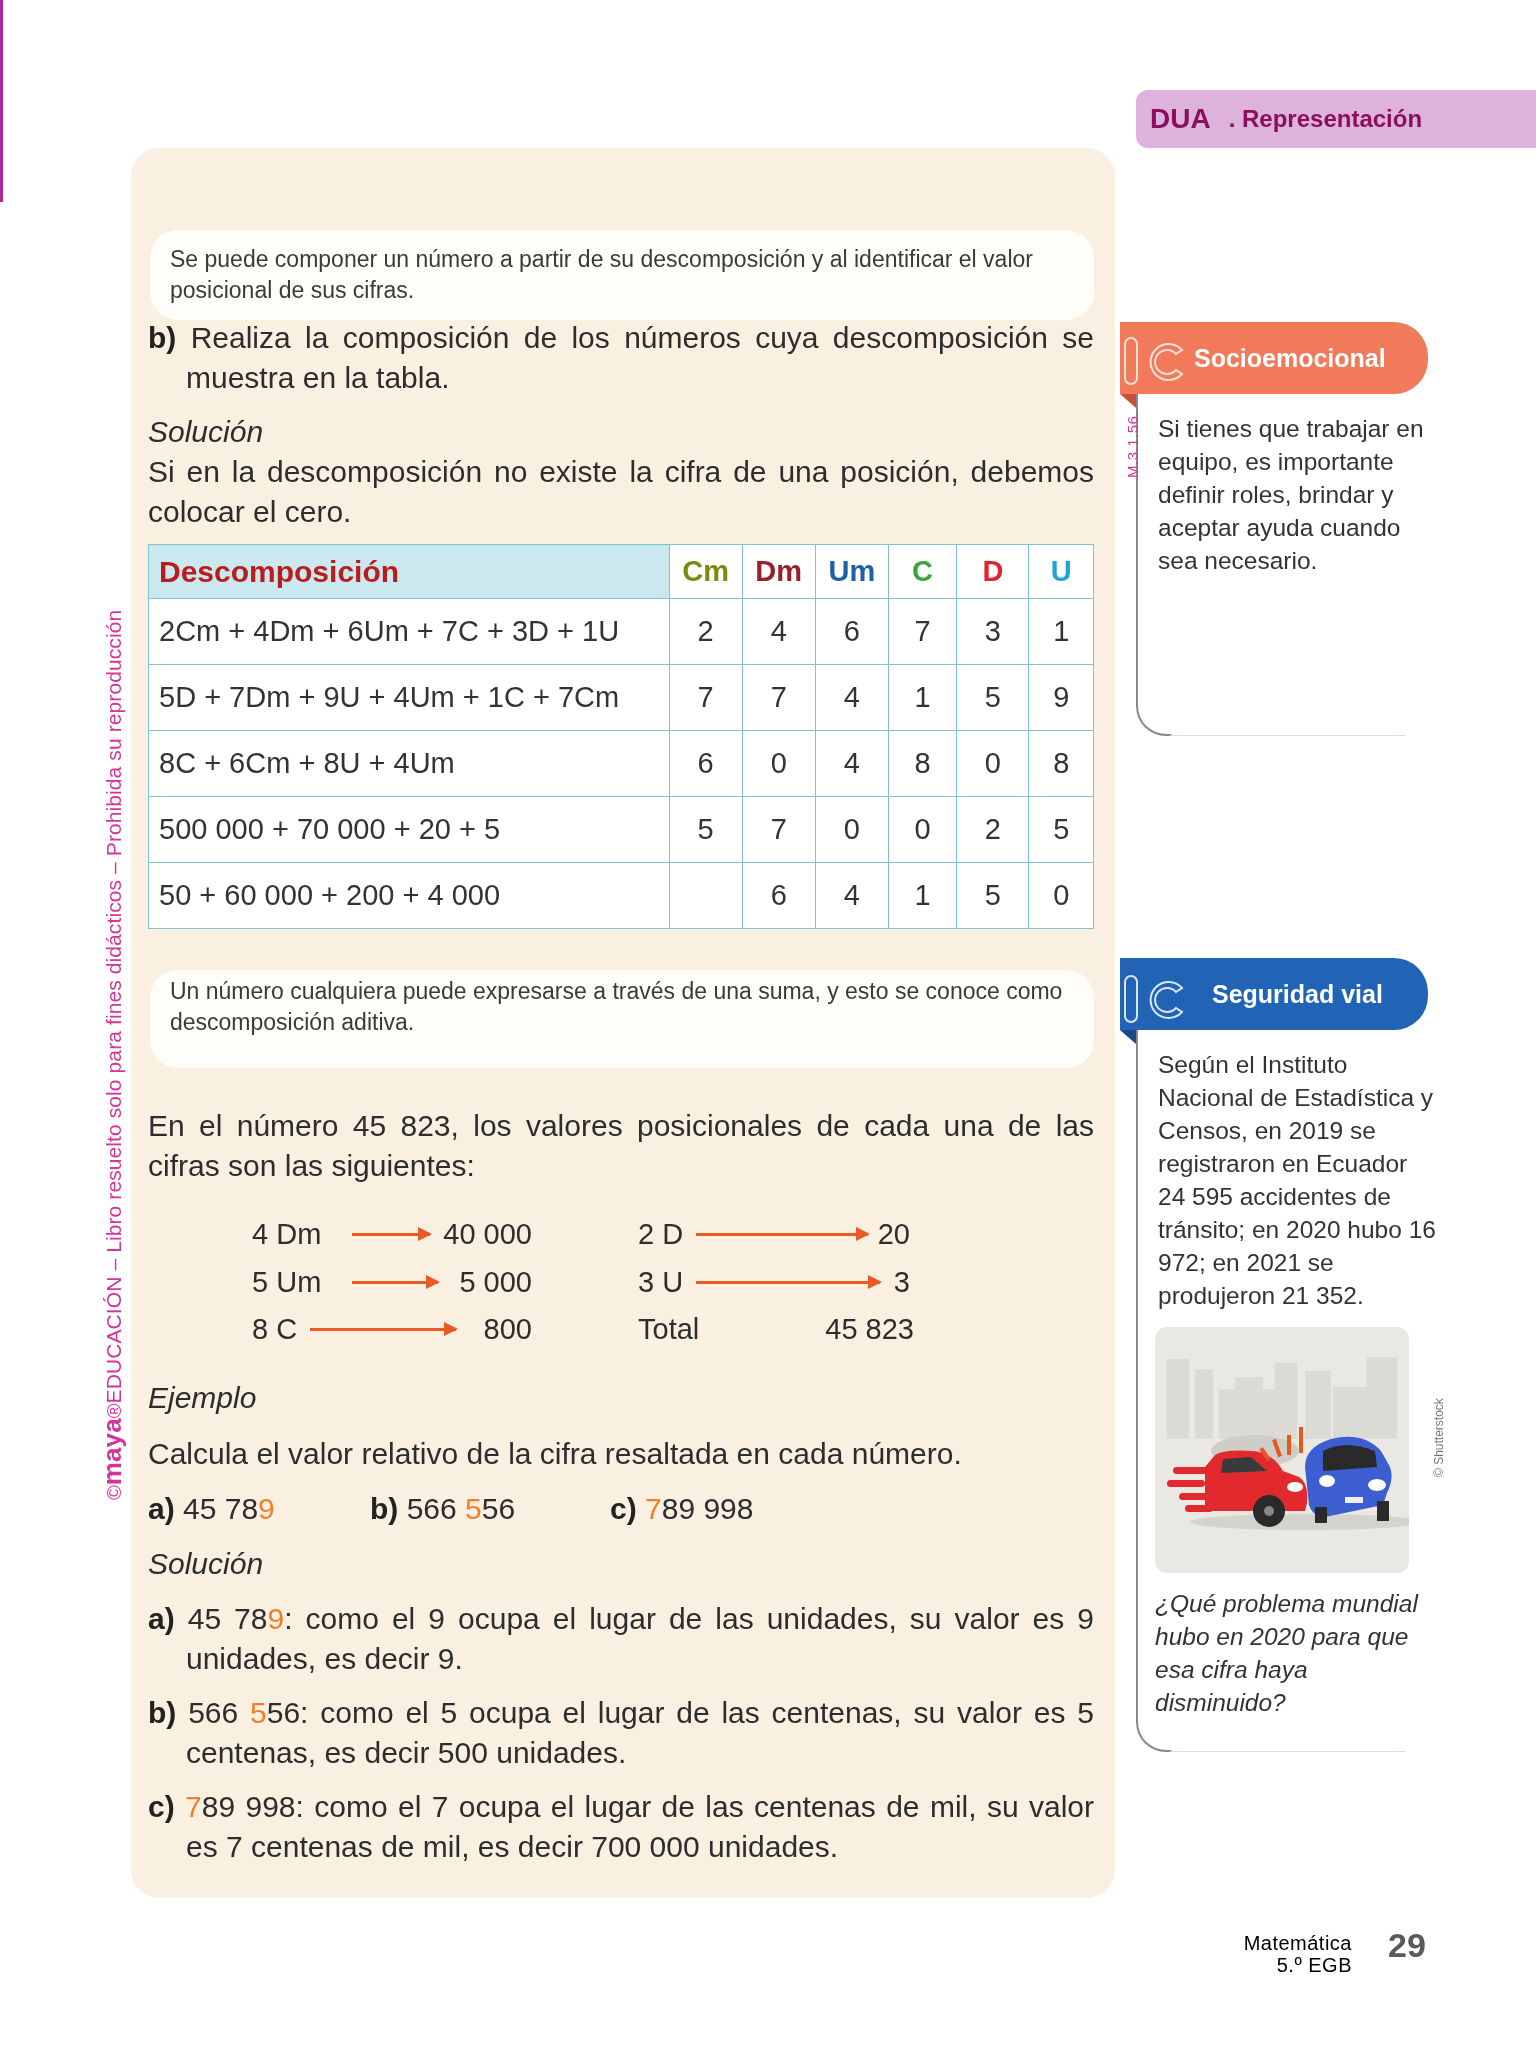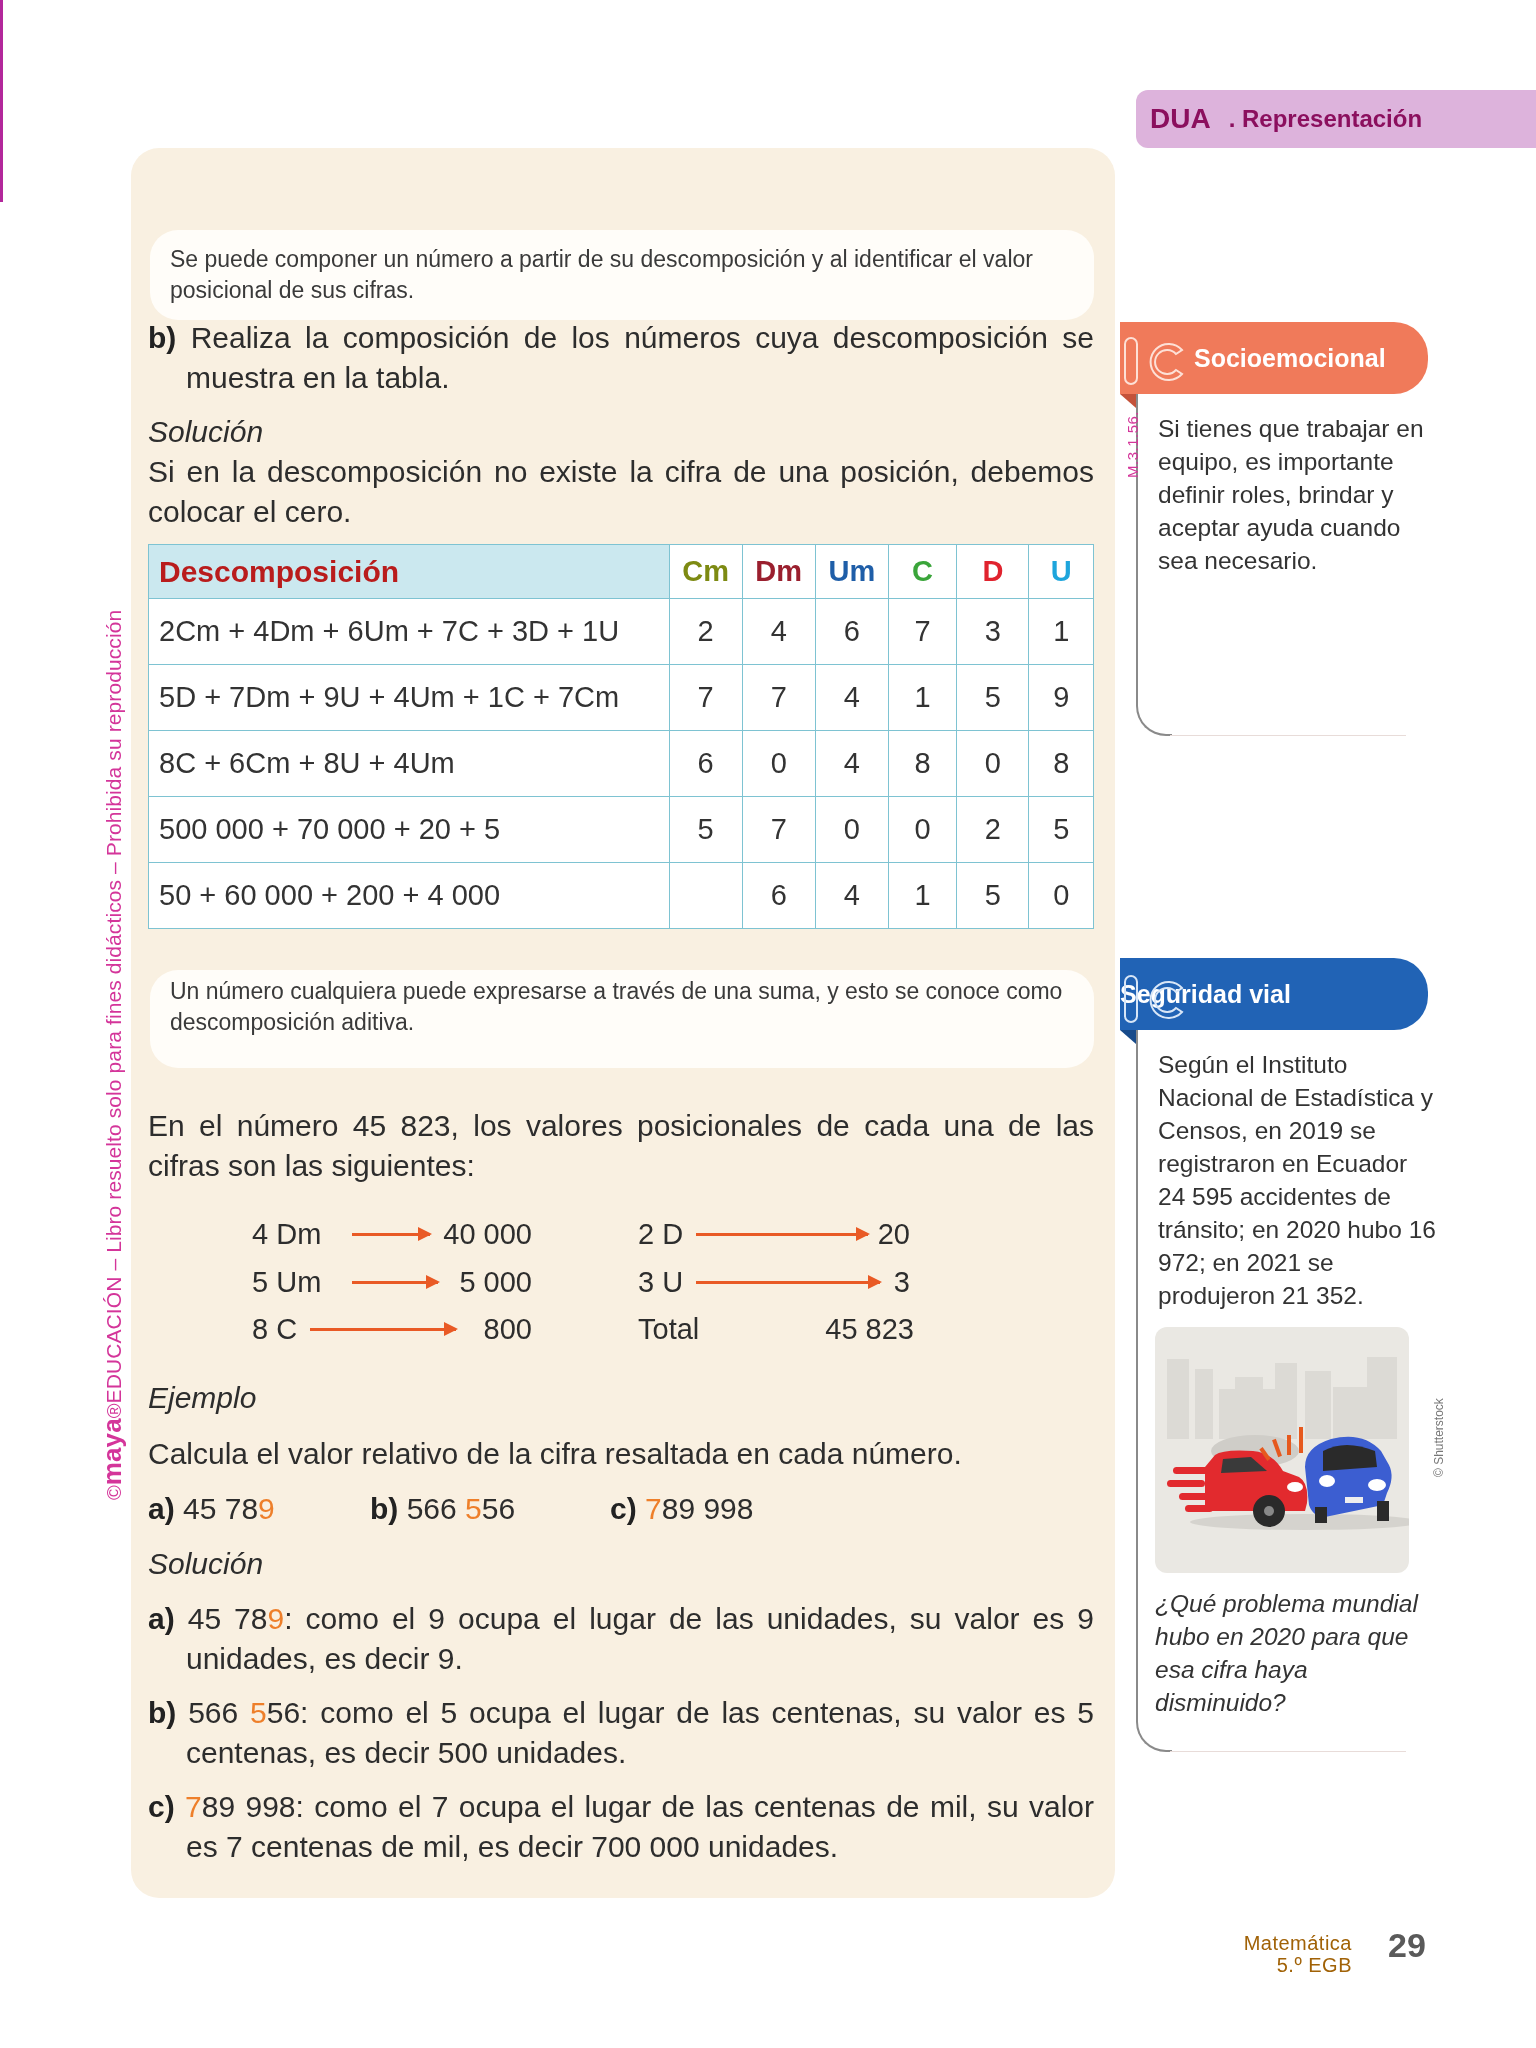--- a/index.html
+++ b/index.html
@@ -43,21 +43,21 @@
   .ic-line { position: absolute; height: 1px; background: #e8dcd9; }
   .ic-text { position: absolute; left: 1158px; width: 280px; font-size: 24.5px; line-height: 33px; color: #333; }
   .ic-text .q { font-style: italic; }
   .ic-logo { position: absolute; }
 
   .code { position: absolute; left: 1124px; top: 478px; transform-origin: 0 0; transform: rotate(-90deg); font-size: 15px; color: #d4359a; white-space: nowrap; letter-spacing: 0.5px; }
 
   .illus { position: absolute; left: 1155px; top: 1327px; width: 254px; height: 246px; background: #eae8e3; border-radius: 12px; overflow: hidden; }
   .credit { position: absolute; left: 1432px; top: 1477px; transform-origin: 0 0; transform: rotate(-90deg); font-size: 12px; color: #777; white-space: nowrap; }
 
-  .footer-subj { position: absolute; left: 1180px; top: 1932px; width: 172px; text-align: right; font-size: 20px; line-height: 22px; color: #a16207; letter-spacing: 0.5px; }
+  .footer-subj { position: absolute; left: 1180px; top: 1932px; width: 172px; text-align: right; font-size: 20px; line-height: 22px; color: #000000; letter-spacing: 0.5px; }
   .footer-page { position: absolute; left: 1388px; top: 1926px; font-size: 34px; font-weight: bold; color: #5a5a5a; }
 </style>
 </head>
 <body>
 
 <div class="edge-bar"></div>
 
 <div class="dua-tab">
   <span class="dua-strong">DUA</span>
   <span class="dua-rest">. Representación</span>
@@ -213,21 +213,21 @@
   <div style="position:absolute; left:1120px; top:394px; width:0; height:0; border-top:14px solid #c4523a; border-left:16px solid transparent;"></div>
   <div class="ic-border" style="top:394px; height:342px;"></div>
   <div class="ic-line" style="left:1170px; top:735px; width:236px;"></div>
   <div class="code">M.3.1.56.</div>
   <div class="ic-text" style="top:412px;">
     <span>Si tienes que trabajar en equipo, es importante definir roles, brindar y aceptar ayuda cuando sea necesario.</span>
   </div>
 </div>
 
 <div>
-  <div class="ic-head" style="left:1120px; top:958px; width:308px; background:#2163b5; ">
+  <div class="ic-head" style="left:1120px; top:958px; width:308px; background:#2163b5; padding-left:92px;">
     <span>Seguridad vial</span>
   </div>
   <svg class="ic-logo" style="left:1120px; top:974px;" width="72" height="52" viewBox="0 0 72 52">
     <rect x="5" y="2" width="12" height="46" rx="6" fill="none" stroke="#d8e6f7" stroke-width="2"></rect>
     <path d="M62 14 A18 18 0 1 0 62 38 L56 34 A12 12 0 1 1 56 18 Z" fill="none" stroke="#d8e6f7" stroke-width="2"></path>
   </svg>
   <div style="position:absolute; left:1120px; top:1030px; width:0; height:0; border-top:14px solid #174a8a; border-left:16px solid transparent;"></div>
   <div class="ic-border" style="top:1030px; height:722px;"></div>
   <div class="ic-line" style="left:1170px; top:1751px; width:236px;"></div>
   <div class="ic-text" style="top:1048px;">Según el Instituto Nacional de Estadística y Censos, en 2019 se registraron en Ecuador 24 595 accidentes de tránsito; en 2020 hubo 16 972; en 2021 se produjeron 21 352.</div>

